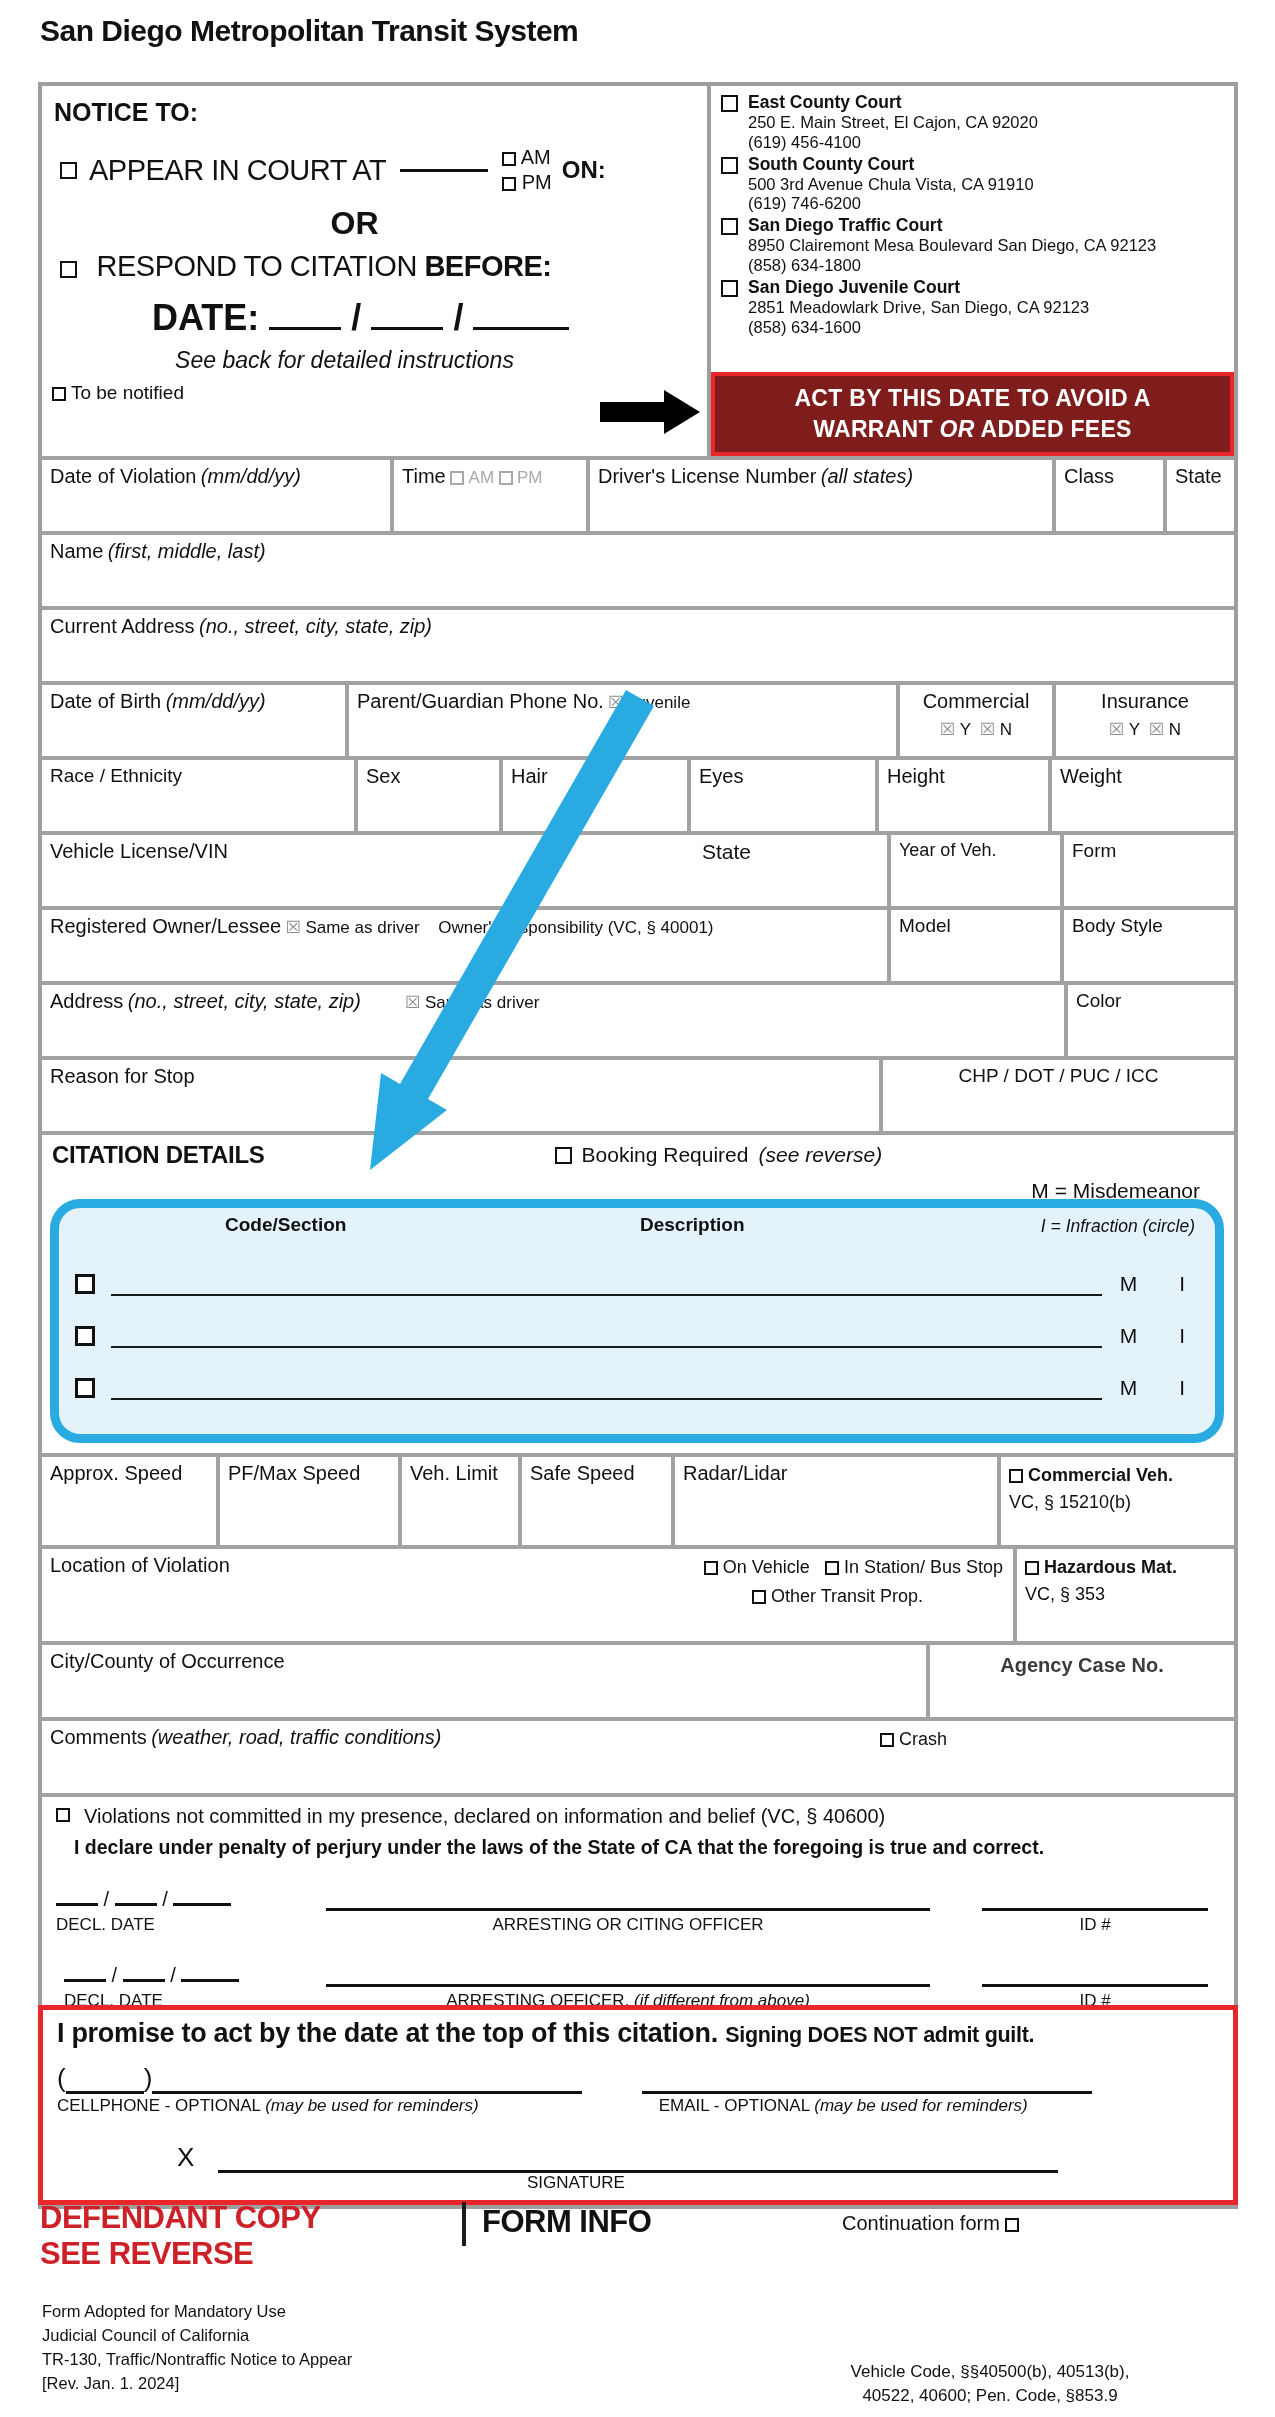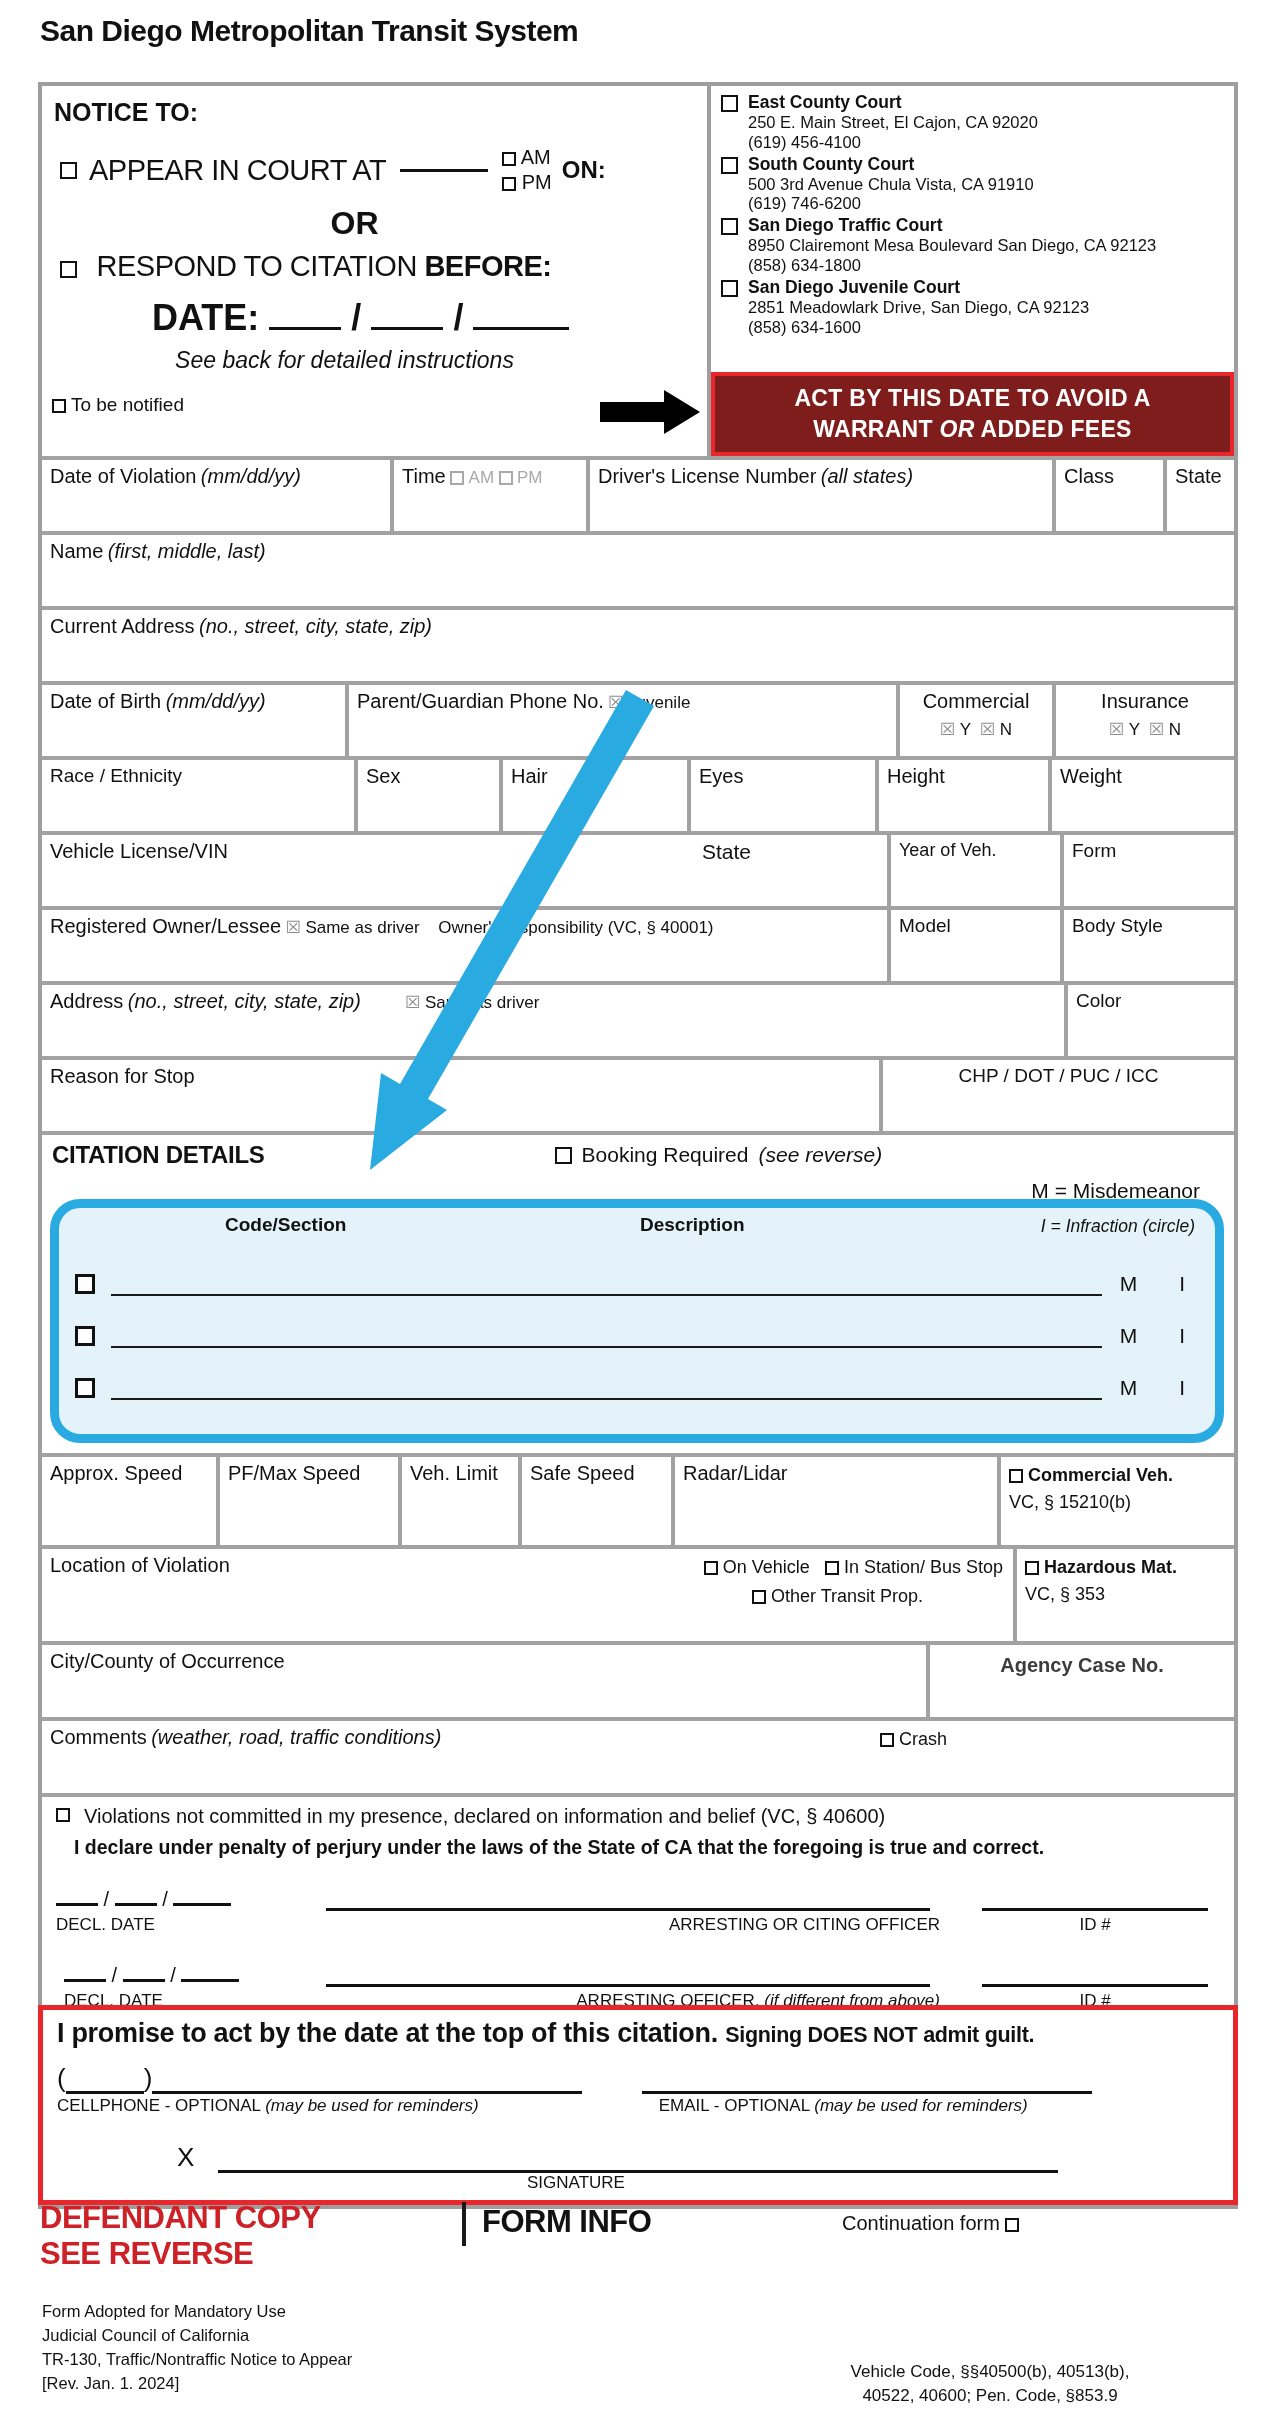--- a/index.html
+++ b/index.html
@@ -47,21 +47,21 @@
 
   .notice-line1 { font-size:25px; font-weight:bold; margin:4px 0 18px 2px; }
   .appear-row { display:flex; align-items:center; margin-left:8px; }
   .big-opt { font-size:29px; letter-spacing:-0.5px; }
   .ampm { font-size:20px; line-height:1.25; margin-left:14px; }
   .on-lab { font-size:24px; font-weight:bold; margin-left:10px; }
   .or-lab { font-size:32px; font-weight:bold; text-align:center; margin:10px 0 8px -40px; }
   .respond-row { font-size:29px; letter-spacing:-0.5px; margin:6px 0 14px 8px; }
   .date-row { font-size:36px; font-weight:bold; margin:4px 0 6px 100px; }
   .seeback { font-size:23px; font-style:italic; text-align:center; margin:8px 0 4px -60px; }
-  .notified { font-size:19px; margin-top:20px; }
+  .notified { font-size:19px; margin-top:8px; }
 
   
   #black-arrow { left:558px; top:304px; width:100px; height:44px; }
   #black-arrow .shaft { position:absolute; left:0; top:12px; width:64px; height:20px; background:#000; }
   #black-arrow .head { position:absolute; left:64px; top:0; width:0; height:0;
     border-left:36px solid #000; border-top:22px solid transparent; border-bottom:22px solid transparent; }
 
   
   #blue-arrow { left:340px; top:690px; width:340px; height:500px; z-index:5; pointer-events:none; }
 
@@ -91,21 +91,21 @@
   
   #decl { border-top:4px solid #a2a2a2; height:212px; padding:8px 14px; }
   .decl-l1 { font-size:20px; display:flex; gap:14px; align-items:flex-start; }
   .decl-l2 { font-size:19.5px; font-weight:bold; margin:8px 0 0 18px; }
   .off-row { display:flex; align-items:flex-end; margin-top:26px; }
   .off-caption { font-size:17px; }
   .dt-group { width:230px; }
   .dt-blanks { white-space:nowrap; font-size:20px; }
   .dt-blanks .blank { width:42px; }
   .dt-blanks .blank.w3 { width:58px; }
-  .off-mid { flex:1; text-align:right; padding:0 30px; }
+  .off-mid { flex:1; text-align:center; padding:0 30px; }
   .off-line { border-bottom:3px solid #111; height:26px; margin:0 10px; }
   .id-group { width:250px; text-align:center; }
   .id-line { border-bottom:3px solid #111; height:26px; margin:0 12px; }
 
   
   #promise { border:5px solid #e8262c; margin:0 -4px; height:200px; padding:8px 14px; position:relative; background:#fff; }
   #promise-l1 { font-size:27px; font-weight:bold; letter-spacing:-0.3px; }
   #promise-l1 .half { font-size:21.5px; }
   .ph-row { display:flex; align-items:flex-end; margin-top:14px; }
   .paren { font-size:26px; }

